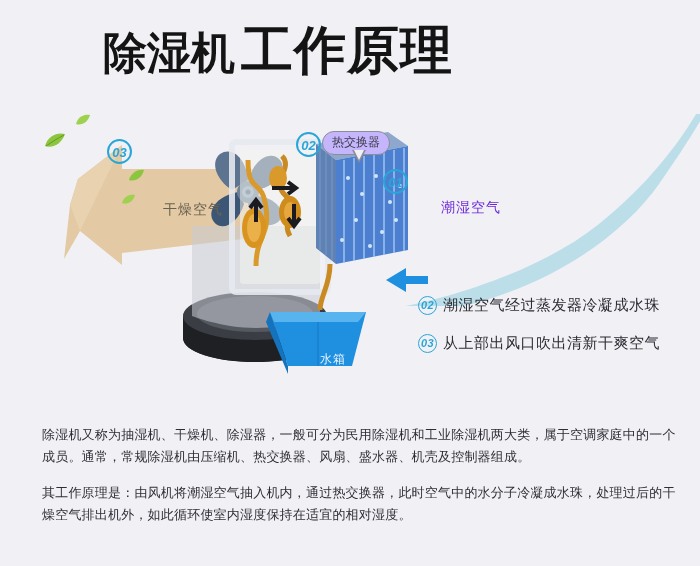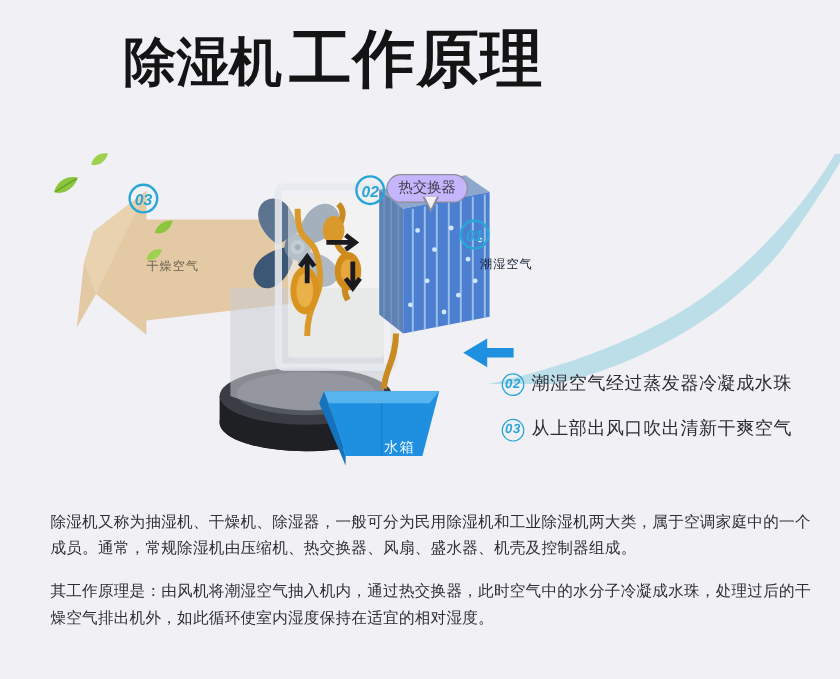--- a/index.html
+++ b/index.html
@@ -46,21 +46,21 @@
   }
   #banner-title .t-big {
     font-size: 52px;
     letter-spacing: 1px;
     margin-left: 6px;
   }
 
   
   #diagram {
     position: absolute;
-    left: 0; top: 120px;
+    left: 0; top: 106px;
     width: 700px;
     height: 292px;
   }
 
   
   .swoosh {
     position: absolute;
     left: 404px; top: 8px;
     width: 300px; height: 195px;
     overflow: hidden;
@@ -125,27 +125,28 @@
     left: -5px; top: -13px;
     width: 0; height: 0;
     border-left: 5px solid transparent;
     border-right: 5px solid transparent;
     border-top: 10px solid #f1f1f5;
   }
 
   
   .air-label {
     position: absolute;
-    font-size: 10px;
+    font-size: 14px;
     color: #4b5a63;
     white-space: nowrap;
     letter-spacing: 1px;
+    margin-left: 41px;
   }
   #label-dry   { left: 122px; top: 95px; color: #6a6250; }
-  #label-humid { left: 400px; top: 93px; color: #0f172a; }
+  #label-humid { left: 400px; top: 93px; color: #6d28d9; }
 
   
   .tank-label {
     position: absolute;
     left: 320px; top: 232px;
     font-size: 12px;
     color: #eaf6ff;
     letter-spacing: 1px;
     z-index: 6;
     margin-top: 13px;

